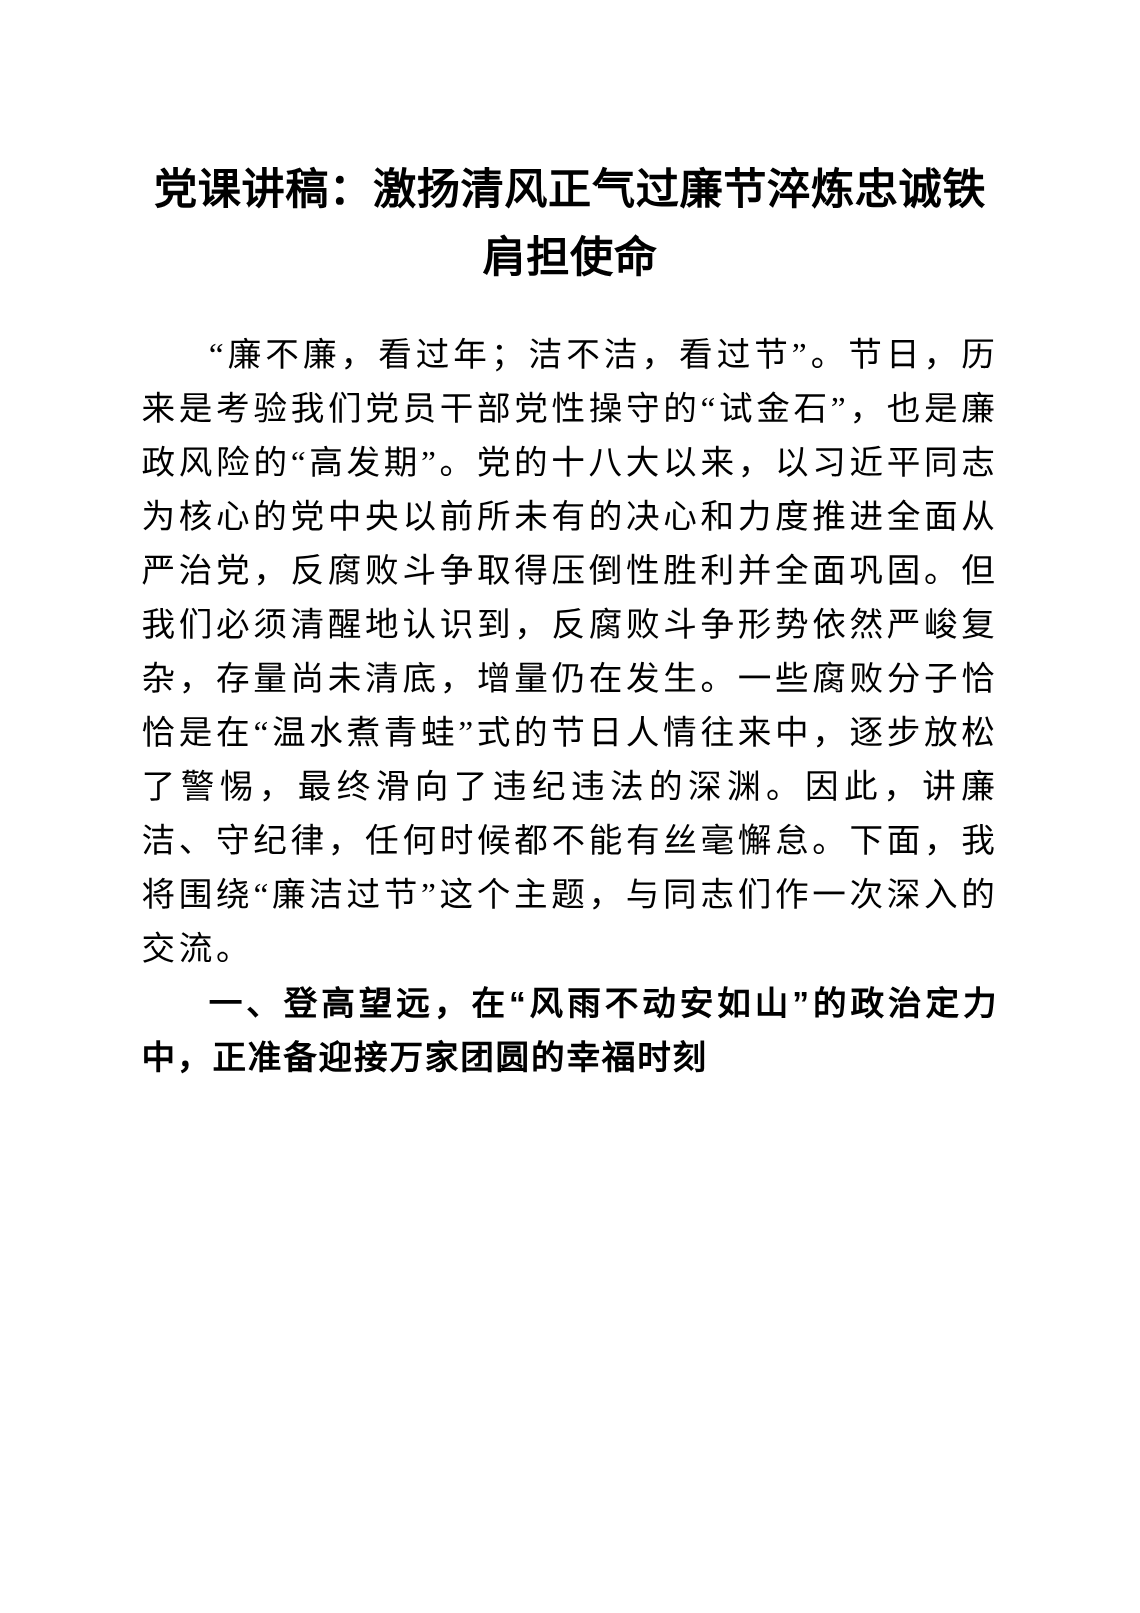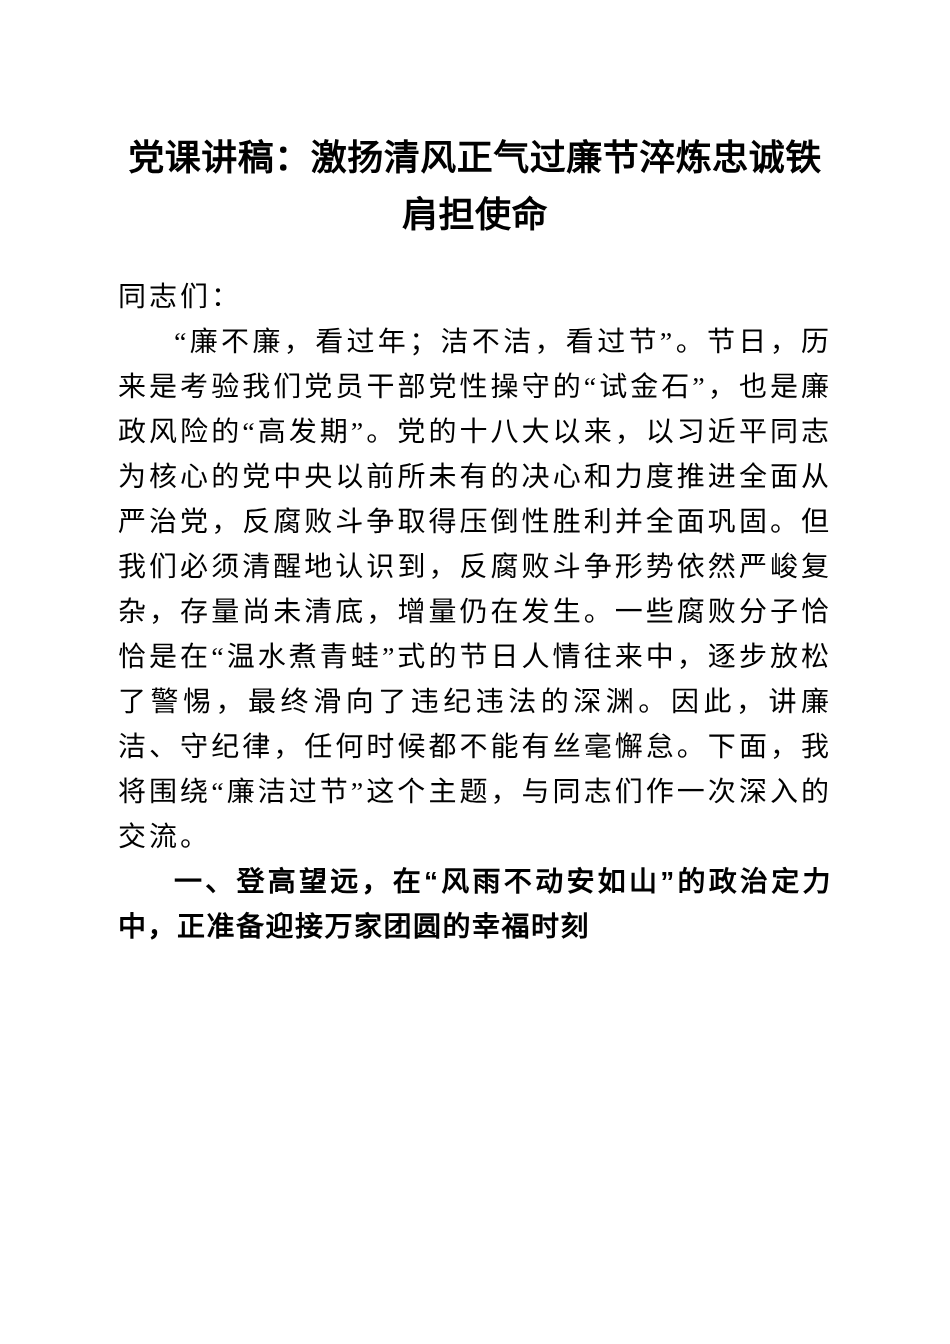--- a/index.html
+++ b/index.html
@@ -51,20 +51,19 @@
     letter-spacing: 1.5px;
   }
 </style>
 </head>
 <body>
 
 <div class="page">
   <h1 class="doc-title">党课讲稿：激扬清风正气过廉节淬炼忠诚铁肩担使命</h1>
 
   <div class="doc-body">
-    <p class="salutation">同志们：</p>
 
 
     <p class="body-paragraph">“廉不廉，看过年；洁不洁，看过节”。节日，历来是考验我们党员干部党性操守的“试金石”，也是廉政风险的“高发期”。党的十八大以来，以习近平同志为核心的党中央以前所未有的决心和力度推进全面从严治党，反腐败斗争取得压倒性胜利并全面巩固。但我们必须清醒地认识到，反腐败斗争形势依然严峻复杂，存量尚未清底，增量仍在发生。一些腐败分子恰恰是在“温水煮青蛙”式的节日人情往来中，逐步放松了警惕，最终滑向了违纪违法的深渊。因此，讲廉洁、守纪律，任何时候都不能有丝毫懈怠。下面，我将围绕“廉洁过节”这个主题，与同志们作一次深入的交流。</p>
 
     <p class="section-heading">一、登高望远，在“风雨不动安如山”的政治定力中，正准备迎接万家团圆的幸福时刻</p>
   </div>
 </div>
 
 </body></html>

